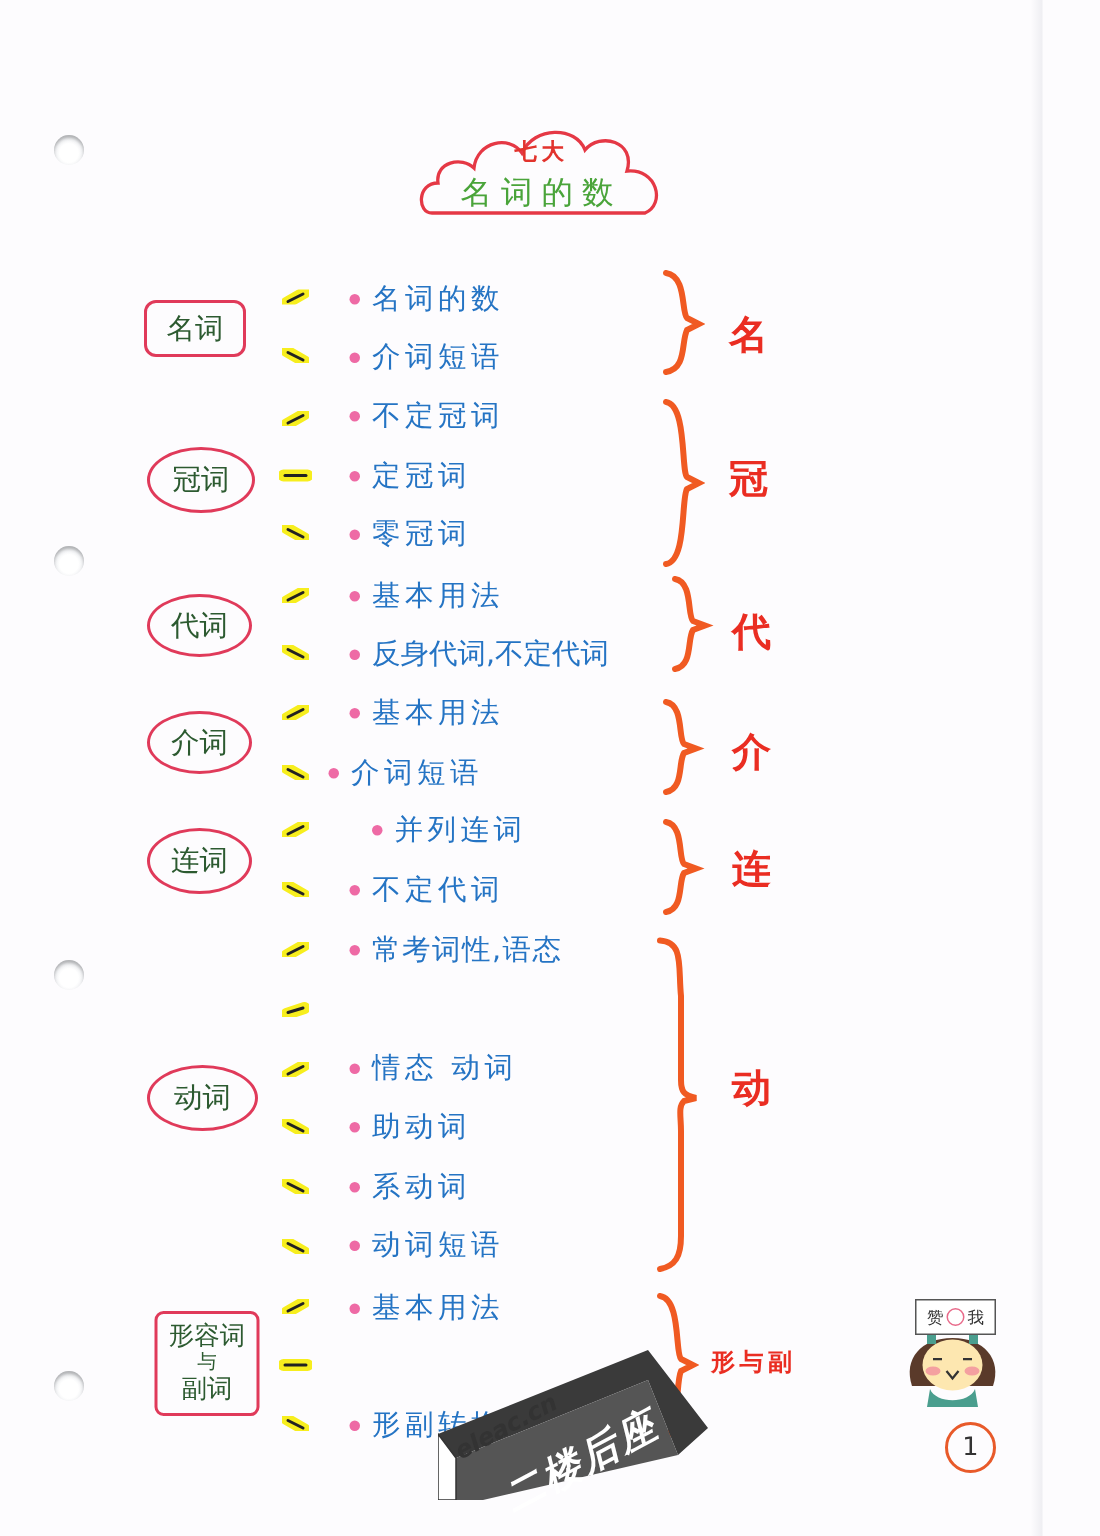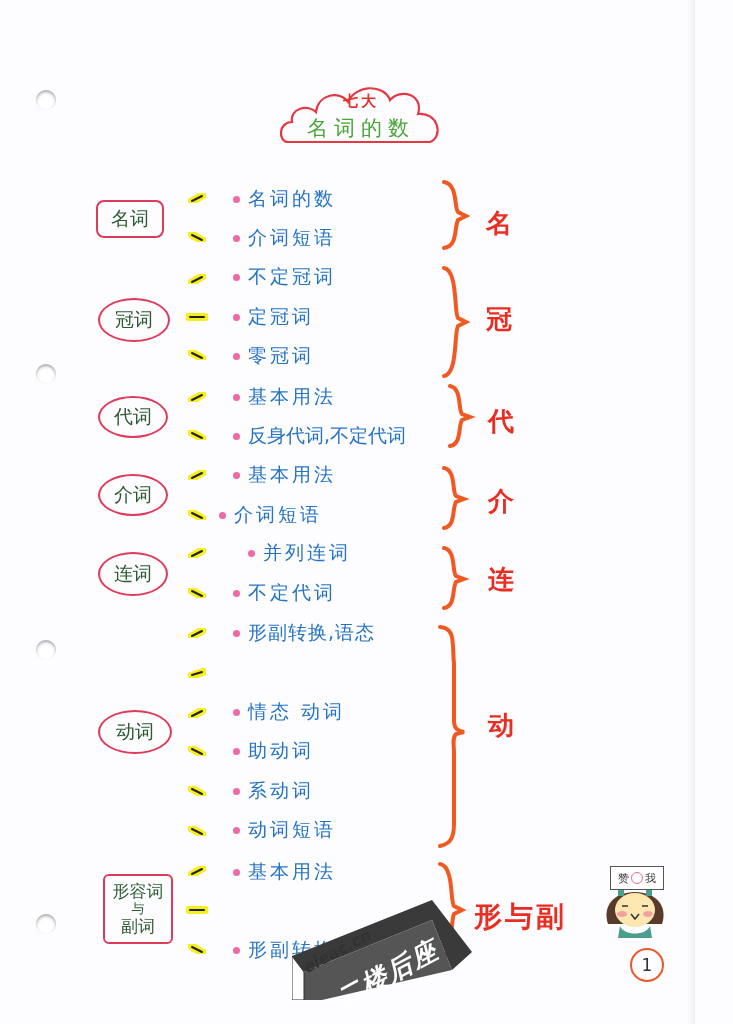--- a/index.html
+++ b/index.html
@@ -189,21 +189,21 @@
   <svg class="mark" style="left:188px;top:786px" viewBox="0 0 18 10">
       <path d="M3 2 L15 9" stroke="#f7ee1e" stroke-width="8" stroke-linecap="round"></path>
       <path d="M4 3 L14 8" stroke="#222" stroke-width="2" stroke-linecap="round"></path>
     </svg>
   <svg class="mark" style="left:188px;top:826px" viewBox="0 0 18 10">
       <path d="M3 2 L15 9" stroke="#f7ee1e" stroke-width="8" stroke-linecap="round"></path>
       <path d="M4 3 L14 8" stroke="#222" stroke-width="2" stroke-linecap="round"></path>
     </svg>
   <div class="item" style="left:233px;top:620px;letter-spacing:1px">
       <span class="dot"></span>
-      <span>形副转换,语态</span>
+      <span>常考词性,语态</span>
     </div>
   <div class="item" style="left:233px;top:699px">
       <span class="dot"></span>
       <span>情态 动词</span>
     </div>
   <div class="item" style="left:233px;top:738px">
       <span class="dot"></span>
       <span>助动词</span>
     </div>
   <div class="item" style="left:233px;top:778px">
@@ -240,21 +240,21 @@
       <span class="dot"></span>
       <span>基本用法</span>
     </div>
   <div class="item" style="left:233px;top:937px">
       <span class="dot"></span>
       <span>形副转换</span>
     </div>
   <svg class="brace" style="left:436px;top:862px" width="30" height="100" viewBox="0 0 30 100">
       <path d="M4 2 C18 4 14 40 18 44 L26 48 L18 52 C14 60 18 96 4 98" fill="none" stroke="#f05a22" stroke-width="4" stroke-linecap="round"></path>
     </svg>
-  <div class="gchar" style="left:474px;top:898px;font-size:28px">形与副</div>
+  <div class="gchar" style="left:474px;top:898px;font-size:16px">形与副</div>
 
   <div class="sticker">
     <svg width="70" height="72" viewBox="0 0 70 72" style="position:absolute;left:0;top:0">
       <path d="M8 58 C2 40 14 26 35 26 C56 26 68 40 62 58 Z" fill="#5a3a2a"></path>
       <ellipse cx="35" cy="44" rx="20" ry="17" fill="#fde7b0"></ellipse>
       <ellipse cx="22" cy="48" rx="5" ry="3" fill="#f4a0a0"></ellipse>
       <ellipse cx="48" cy="48" rx="5" ry="3" fill="#f4a0a0"></ellipse>
       <path d="M31 48 L35 53 L39 48" fill="none" stroke="#333" stroke-width="1.5"></path>
       <path d="M22 40 h6 M42 40 h6" stroke="#333" stroke-width="1.5"></path>
       <path d="M20 60 C24 70 46 70 50 60 L52 72 L18 72 Z" fill="#4a9e8e"></path>

